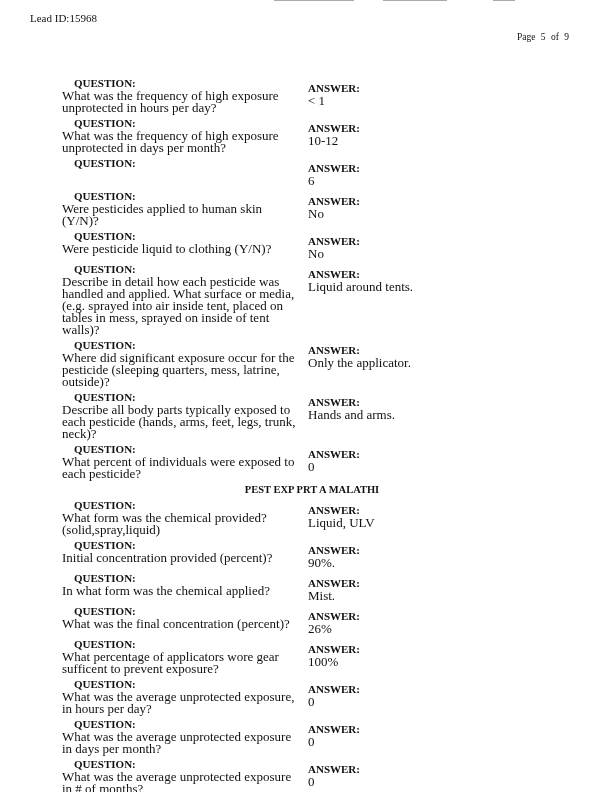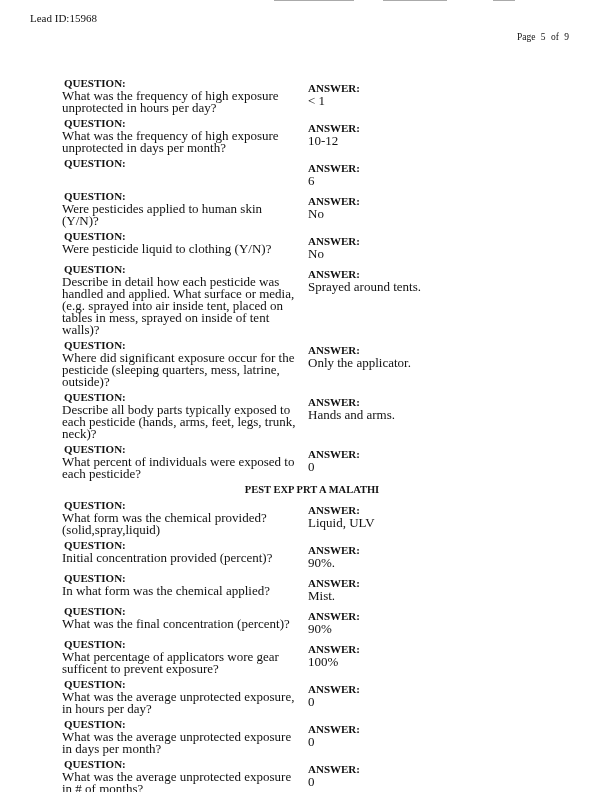--- a/index.html
+++ b/index.html
@@ -9,21 +9,21 @@
   }
   .topline { position: absolute; top: 0; height: 1px; background: #aaa; }
   .lead { position: absolute; left: 30px; top: 12px; font-size: 11px; }
   .page { position: absolute; left: 517px; top: 32px; font-size: 9.5px; word-spacing: 3px; }
   .content { position: absolute; left: 62px; top: 77px; width: 500px; }
   .qa { display: flex; }
   .q { width: 238px; }
   .a { margin-left: 8px; width: 230px; }
   .lbl { font-weight: bold; font-size: 11px; line-height: 13px; }
   .txt { font-size: 13px; line-height: 12px; }
-  .q .lbl { margin-left: 2px; }
+  .q .lbl { margin-left: 12px; }
   .a .lbl { margin-top: 5px; }
   .qa { margin-bottom: 3px; }
   .section { font-weight: bold; font-size: 10.5px; line-height: 14px; margin: 3px 0 2px 0; text-align: center; }
 </style>
 </head>
 <body>
 
 <div class="topline" style="left:274px;width:80px;"></div>
 <div class="topline" style="left:383px;width:64px;"></div>
 <div class="topline" style="left:493px;width:22px;"></div>
@@ -87,21 +87,21 @@
     </div>
   </div>
 
   <div class="qa">
     <div class="q">
       <div class="lbl">QUESTION:</div>
       <div class="txt">Describe in detail how each pesticide was handled and applied.  What surface or media, (e.g. sprayed into air inside tent, placed on tables in mess, sprayed on inside of tent walls)?</div>
     </div>
     <div class="a">
       <div class="lbl">ANSWER:</div>
-      <div class="txt">Sprayed around tents.</div>
+      <div class="txt">Liquid around tents.</div>
     </div>
   </div>
 
   <div class="qa">
     <div class="q">
       <div class="lbl">QUESTION:</div>
       <div class="txt">Where did significant exposure occur for the pesticide (sleeping quarters, mess, latrine, outside)?</div>
     </div>
     <div class="a">
       <div class="lbl">ANSWER:</div>
@@ -166,21 +166,21 @@
     </div>
   </div>
 
   <div class="qa">
     <div class="q">
       <div class="lbl">QUESTION:</div>
       <div class="txt">What was the final concentration (percent)?</div>
     </div>
     <div class="a">
       <div class="lbl">ANSWER:</div>
-      <div class="txt">90%</div>
+      <div class="txt">26%</div>
     </div>
   </div>
 
   <div class="qa">
     <div class="q">
       <div class="lbl">QUESTION:</div>
       <div class="txt">What percentage of applicators wore gear sufficent to prevent exposure?</div>
     </div>
     <div class="a">
       <div class="lbl">ANSWER:</div>

